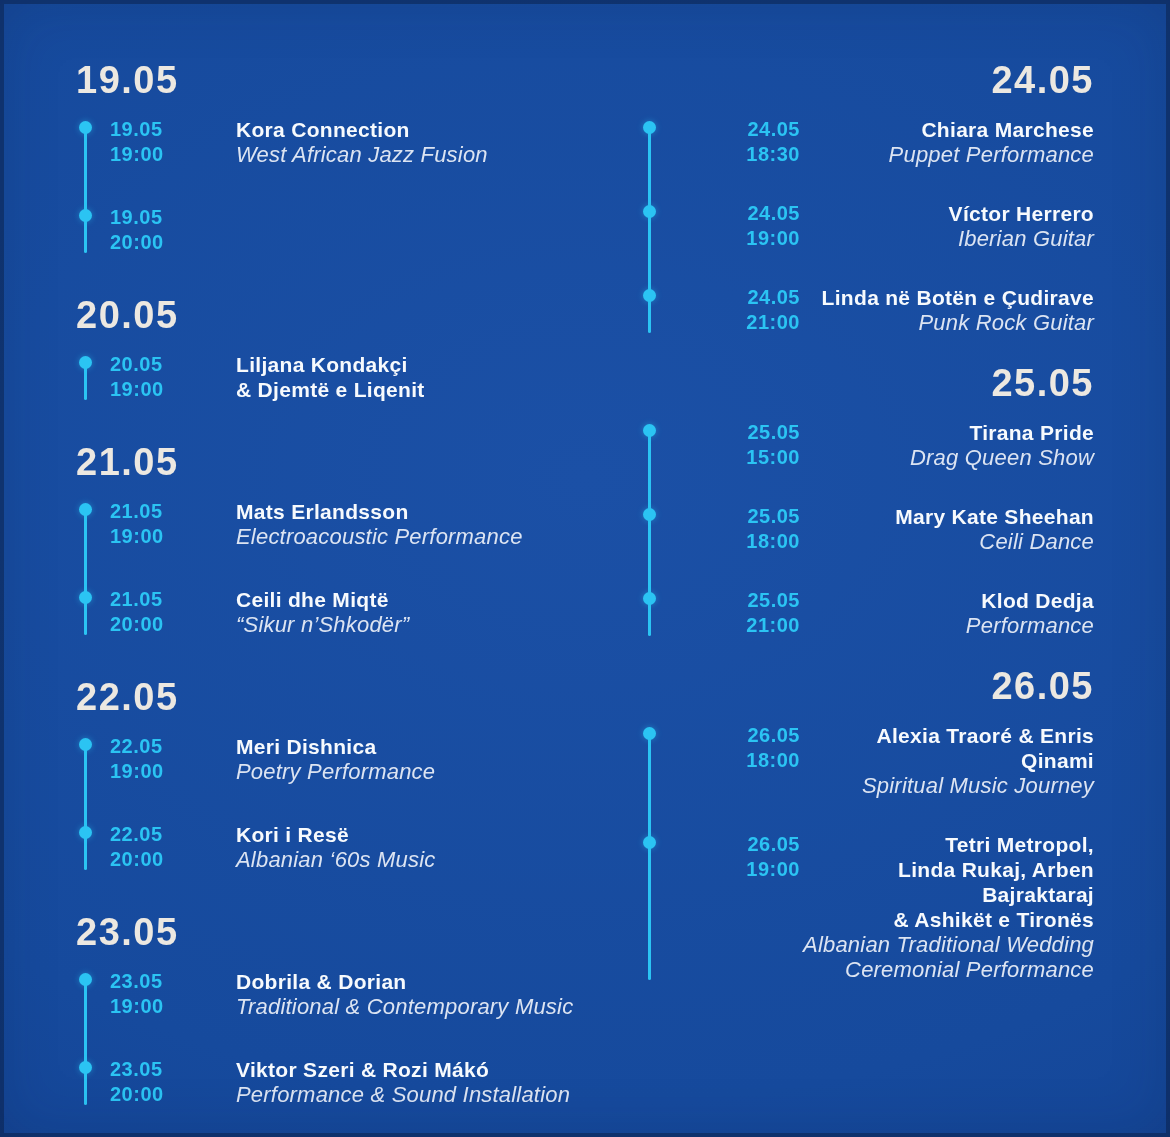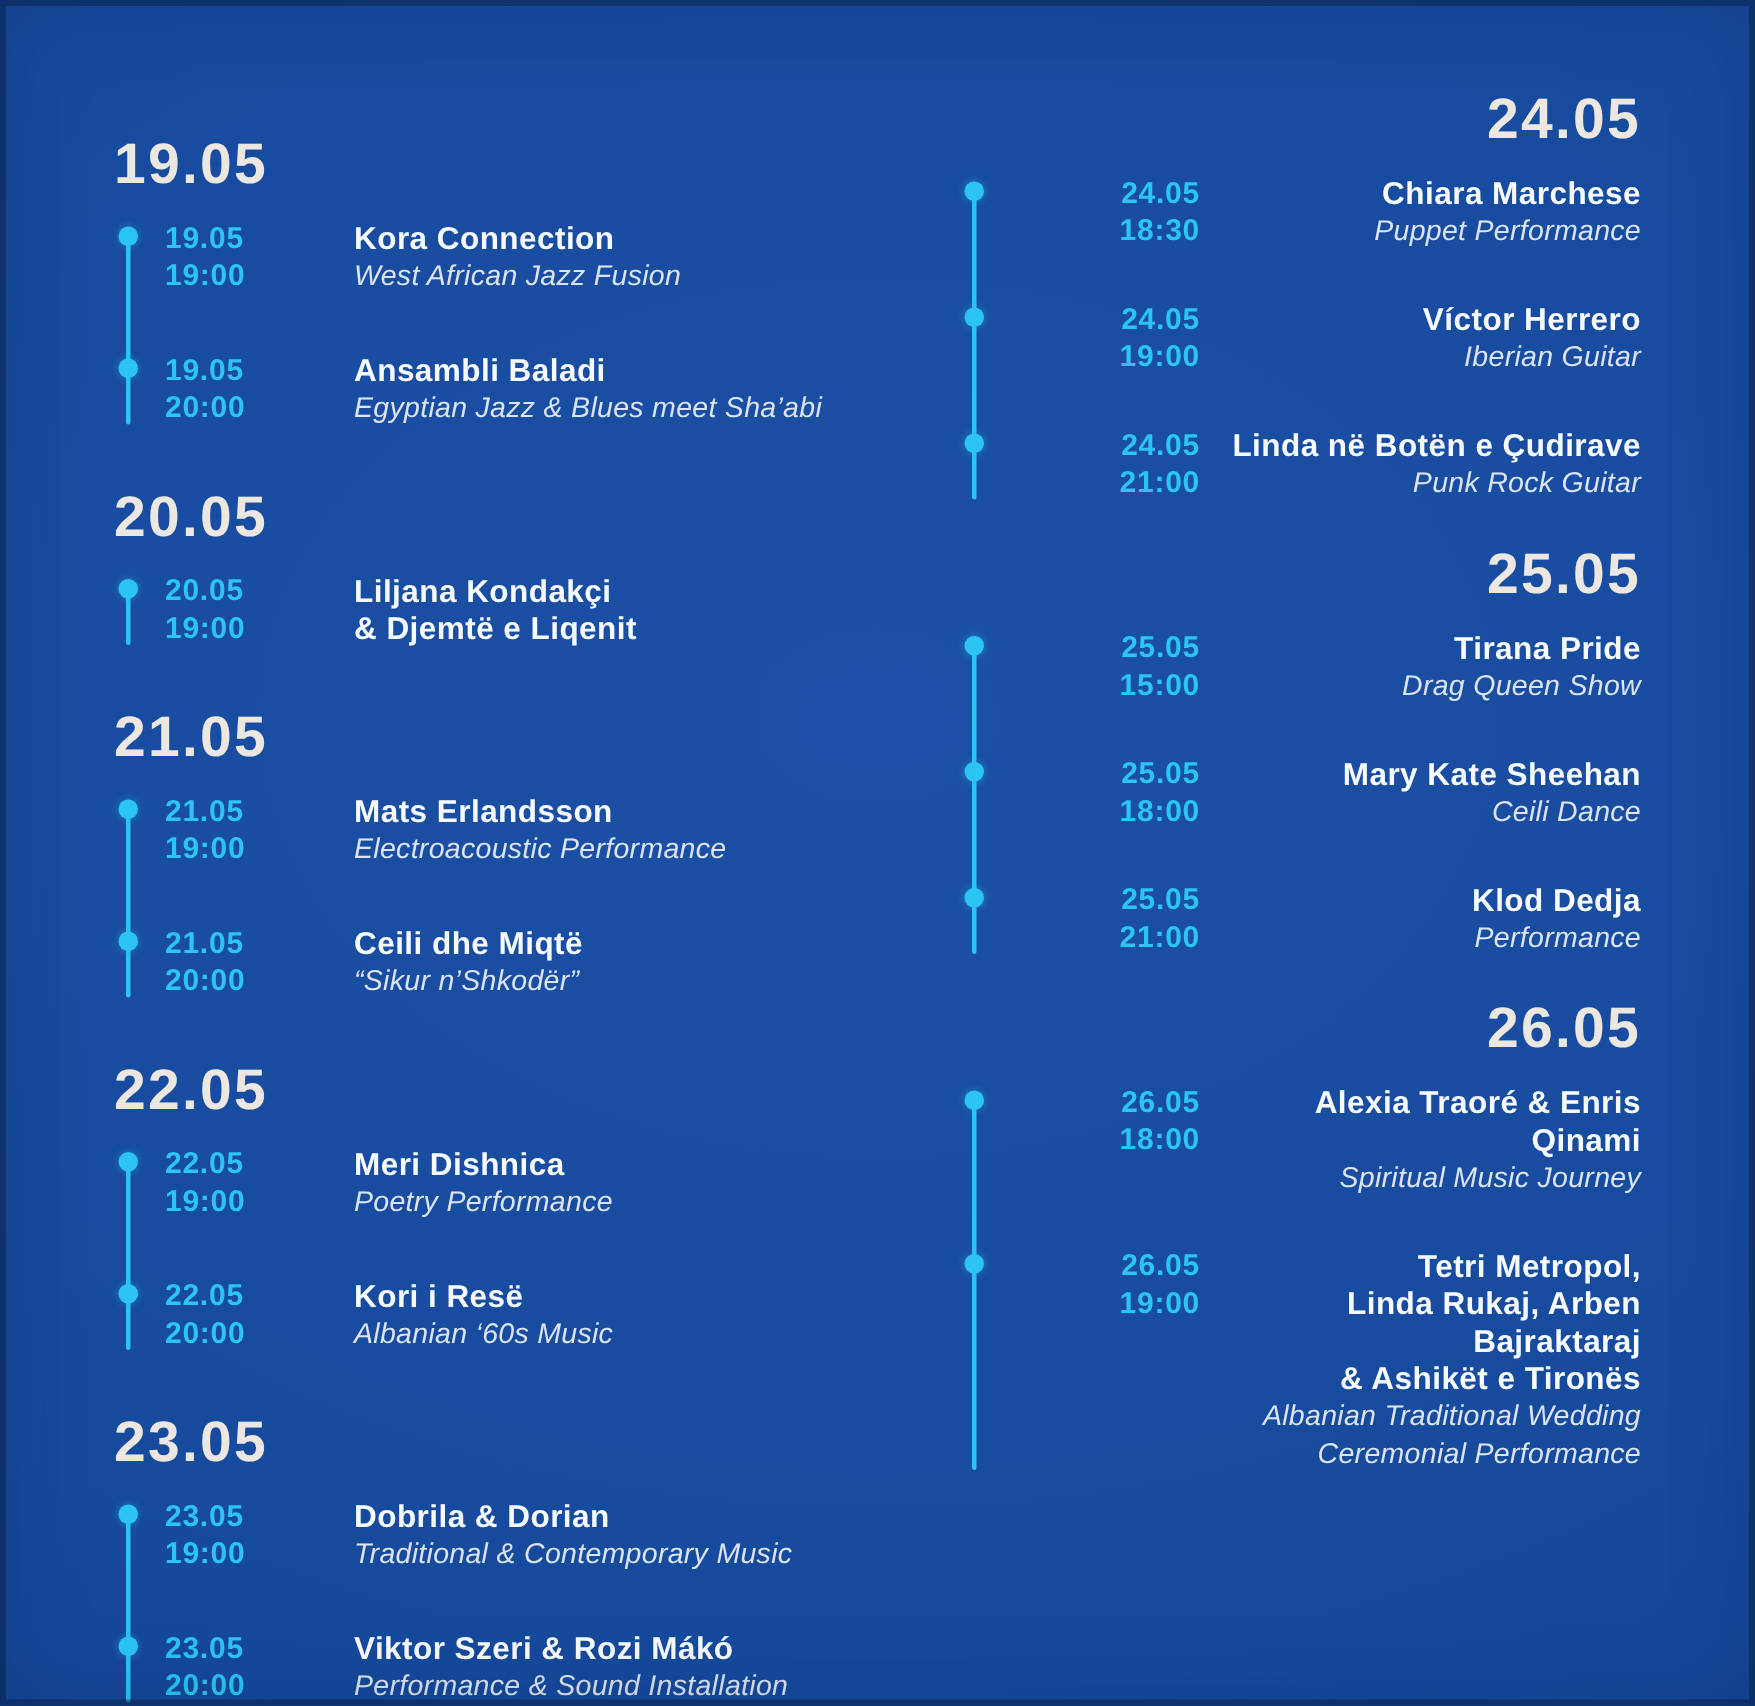--- a/index.html
+++ b/index.html
@@ -20,21 +20,21 @@
     box-sizing: border-box;
     padding: 60px 0 0 76px;
   }
   .frame {
     position: absolute;
     inset: 0;
     pointer-events: none;
     box-shadow: inset 0 0 0 4px rgba(9, 27, 61, 0.45), inset 0 0 60px rgba(9, 27, 61, 0.18);
   }
   .col { display: flex; flex-direction: column; }
-  .col-left  { width: 525px; justify-content: flex-end; }
+  .col-left  { width: 525px; }
   .col-right { width: 454px; margin-left: 39px; text-align: right; }
 
   .day { margin: 0 0 40px 0; }
   .col-right .day { margin-bottom: 28px; }
   .day:last-child { margin-bottom: 0; }
 
   .day-header {
     margin: 0 0 17px 0;
     font-size: 38px;
     line-height: 40px;
@@ -87,21 +87,21 @@
   .ename {
     color: #f7fafd;
     font-size: 21px;
     line-height: 25px;
     font-weight: 700;
     letter-spacing: 0.3px;
     white-space: pre-line;
   }
   .edesc {
     color: #dce4f2;
-    font-size: 19px;
+    font-size: 22px;
     line-height: 25px;
     font-style: italic;
     letter-spacing: 0.2px;
     white-space: pre-line;
   }
 </style>
 </head>
 <body>
 
 <div class="page">
@@ -119,24 +119,20 @@
             <div class="what">
               <div class="ename">Kora Connection</div>
               <div class="edesc">West African Jazz Fusion</div>
             </div>
           </div>
           <div class="event">
             <span class="dot"></span>
             <div class="when">
               <div class="edate">19.05</div>
               <div class="etime">20:00</div>
-            </div>
-            <div class="what">
-              <div class="ename">Ansambli Baladi</div>
-              <div class="edesc">Egyptian Jazz &amp; Blues meet Sha’abi</div>
             </div>
           </div>
         </div>
       </section>
       <section class="day">
         <h2 class="day-header">20.05</h2>
         <div class="events">
           <div class="rail"></div>
           <div class="event">
             <span class="dot"></span>

